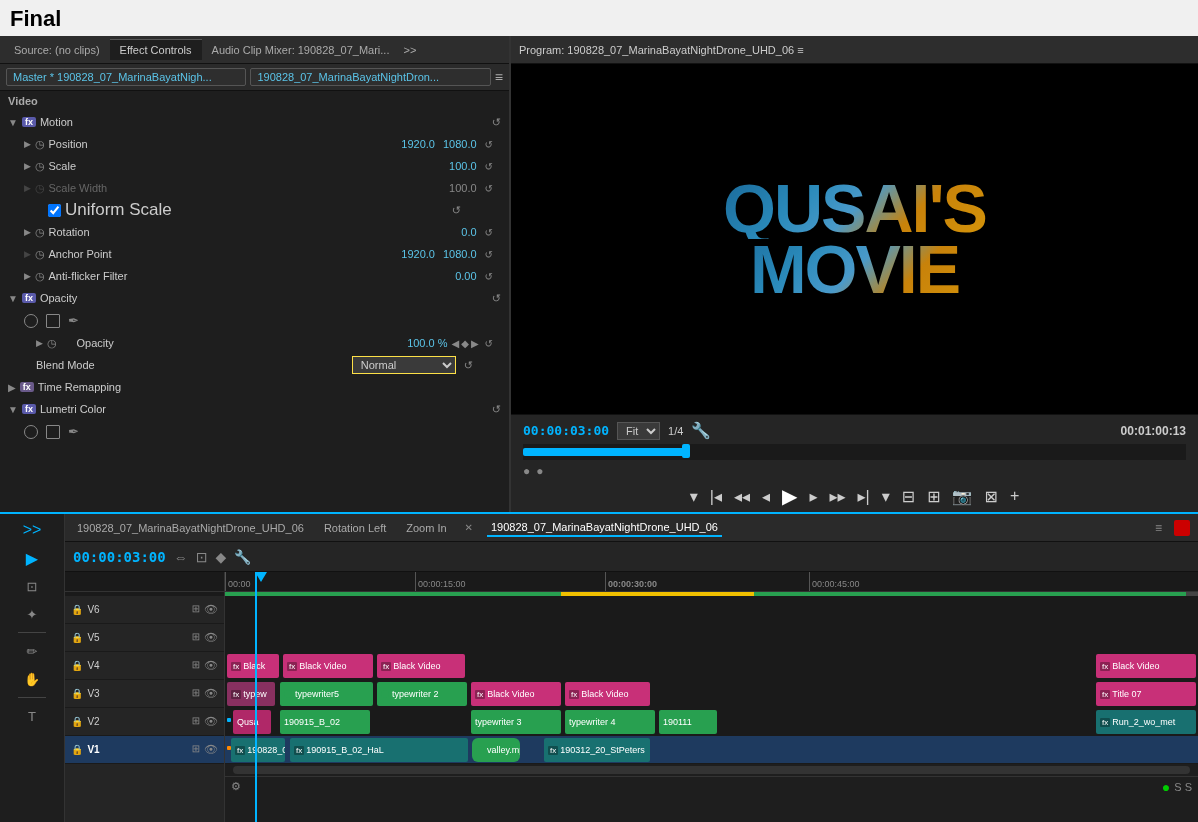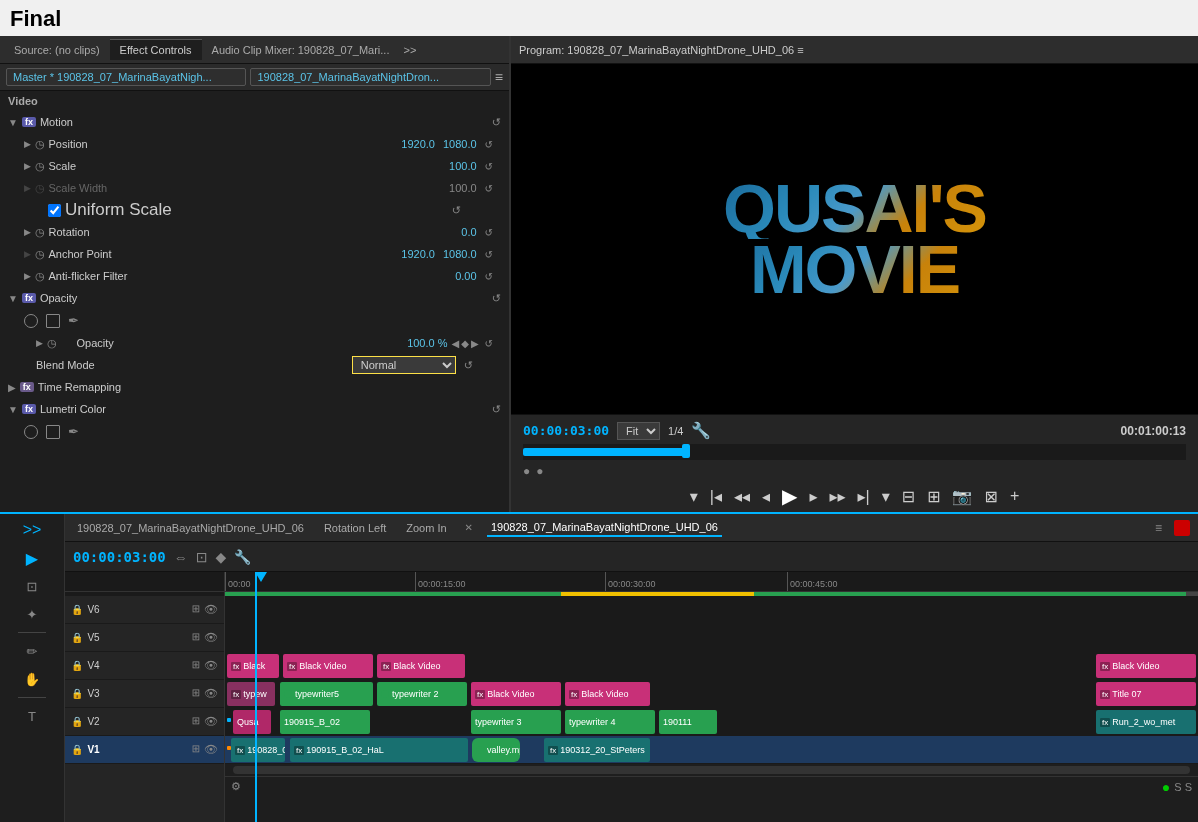--- a/index.html
+++ b/index.html
@@ -896,22 +896,22 @@
 
       <div style="flex:1;position:relative;overflow:hidden;display:flex;flex-direction:column;">
 
         <div class="timeline-ruler">
 
           <div style="position:absolute;left:30px;top:0;width:12px;height:100%;z-index:5;">
             <div style="position:absolute;left:0;top:0;width:0;height:0;border-left:6px solid transparent;border-right:6px solid transparent;border-top:10px solid #00b4ff;"></div>
           </div>
           <div class="ruler-mark" style="left:0px;">00:00</div>
           <div class="ruler-mark" style="left:190px;">00:00:15:00</div>
-          <div class="ruler-mark" style="left:380px;">00:00:30:00</div>
-          <div class="ruler-mark" style="left:562px;">00:00:45:00</div>
+          <div class="ruler-mark" style="left:380px;font-weight:bold;">00:00:30:00</div>
+          <div class="ruler-mark" style="left:584px;">00:00:45:00</div>
         </div>
 
         <div style="height:4px;background:#1a1a1a;position:relative;">
           <div style="position:absolute;left:0;right:12px;top:0;height:4px;background:linear-gradient(to right, #28a050 0%, #28a050 35%, #f0c000 35%, #f0c000 55%, #28a050 55%, #28a050 100%);"></div>
           <div style="position:absolute;right:0;top:0;width:12px;height:4px;background:#444;"></div>
         </div>
 
         <div style="position:absolute;left:30px;top:0;width:2px;background:#00b4ff;bottom:0;z-index:20;pointer-events:none;"></div>
 
         <div class="timeline-row" style="background:#1a1a1a;"></div>

